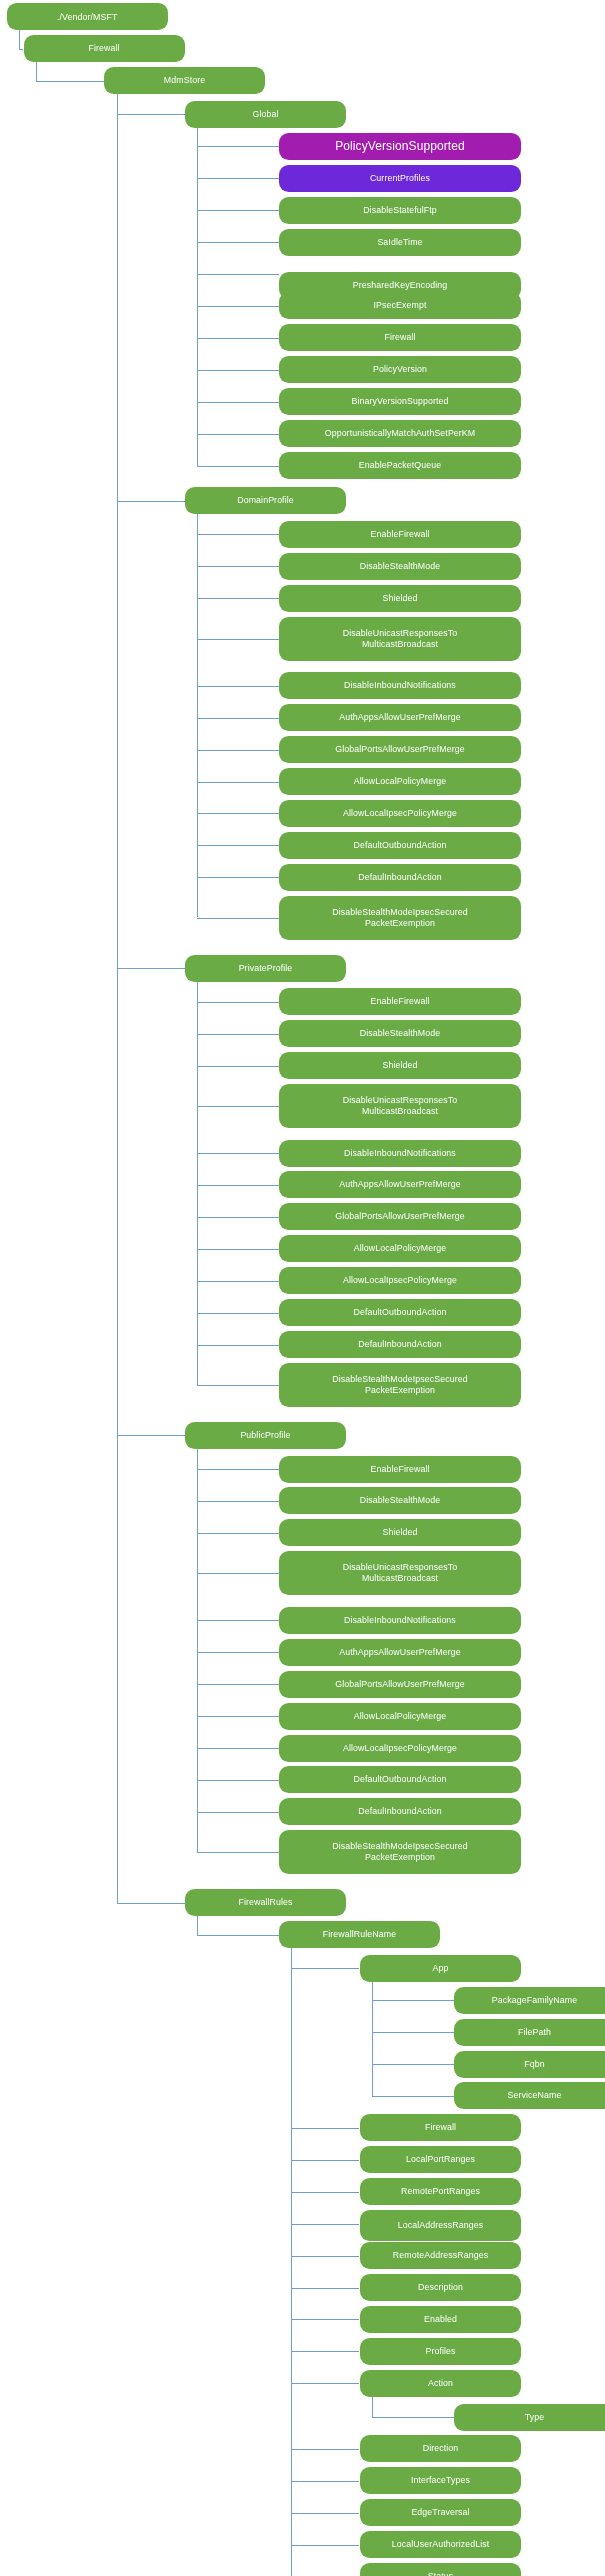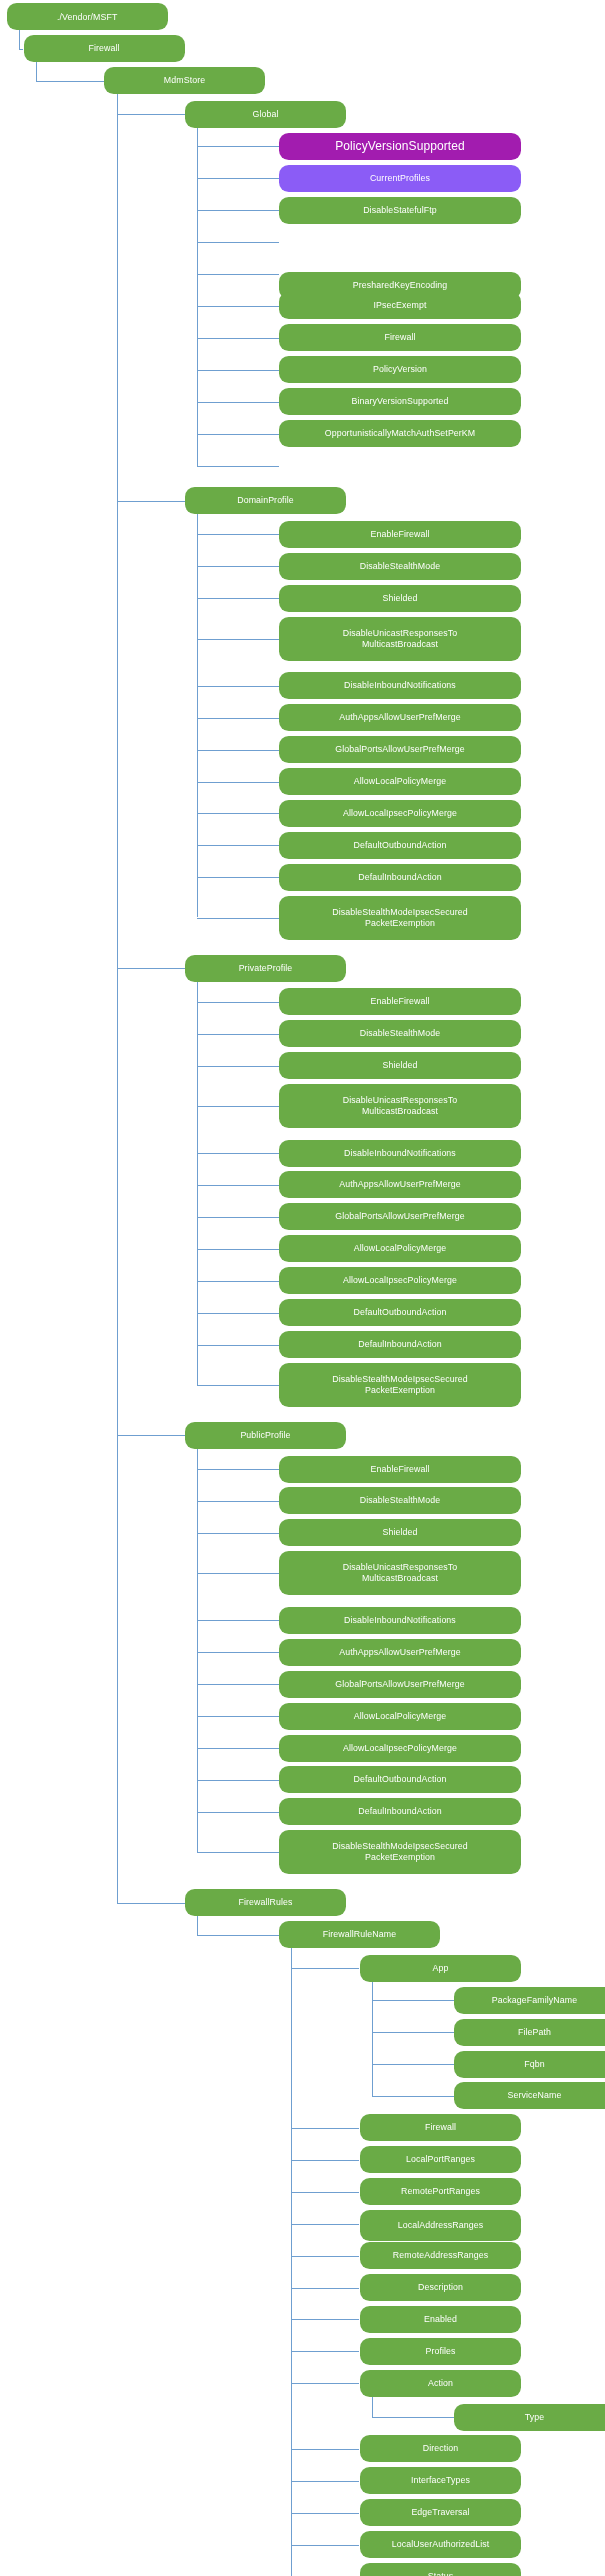--- a/index.html
+++ b/index.html
@@ -178,28 +178,30 @@
     <div class="edge h" style="left: 291px; top: 2513px; width: 68px; background: rgb(111, 159, 208);"></div>
     <div class="edge v" style="left: 291px; top: 1948px; height: 597px; background: rgb(111, 159, 208);"></div>
     <div class="edge h" style="left: 291px; top: 2545px; width: 68px; background: rgb(111, 159, 208);"></div>
     <div class="edge v" style="left: 291px; top: 1948px; height: 629px; background: rgb(111, 159, 208);"></div>
     <div class="edge v" style="left: 291px; top: 1948px; height: 661px; background: rgb(111, 159, 208);"></div>
     <div class="node" style="left: 6.7px; top: 3.4px; width: 161px; height: 27px; background: rgb(106, 171, 70); color: rgb(255, 255, 255); font-size: 8.8px;">./Vendor/MSFT</div>
     <div class="node" style="left: 23.5px; top: 35px; width: 161px; height: 27px; background: rgb(106, 171, 70); color: rgb(255, 255, 255); font-size: 8.8px;">Firewall</div>
     <div class="node" style="left: 104px; top: 67px; width: 161px; height: 27px; background: rgb(106, 171, 70); color: rgb(255, 255, 255); font-size: 8.8px;">MdmStore</div>
     <div class="node" style="left: 185px; top: 101px; width: 161px; height: 27px; background: rgb(106, 171, 70); color: rgb(255, 255, 255); font-size: 8.8px;">Global</div>
     <div class="node" style="left: 279px; top: 133px; width: 242px; height: 27px; background: #a21caf; color: rgb(255, 255, 255); font-size: 12px;">PolicyVersionSupported</div>
-    <div class="node" style="left: 279px; top: 165px; width: 242px; height: 27px; background: #8b5cf6; color: rgb(255, 255, 255); font-size: 8.8px;">CurrentProfiles</div>
+    <div class="node" style="left: 279px; top: 165px; width: 242px; height: 27px; background: #6d28d9; color: rgb(255, 255, 255); font-size: 8.8px;">CurrentProfiles</div>
     <div class="node" style="left: 279px; top: 197px; width: 242px; height: 27px; background: rgb(106, 171, 70); color: rgb(255, 255, 255); font-size: 8.8px;">DisableStatefulFtp</div>
+    <div class="node" style="left: 279px; top: 229px; width: 242px; height: 27px; background: rgb(106, 171, 70); color: rgb(255, 255, 255); font-size: 8.8px;">SaIdleTime</div>
     <div class="node" style="left: 279px; top: 261px; width: 242px; height: 27px; background: rgb(106, 171, 70); color: rgb(255, 255, 255); font-size: 8.8px; margin-top: 11px;">PresharedKeyEncoding</div>
     <div class="node" style="left: 279px; top: 292px; width: 242px; height: 27px; background: rgb(106, 171, 70); color: rgb(255, 255, 255); font-size: 8.8px;">IPsecExempt</div>
     <div class="node" style="left: 279px; top: 324px; width: 242px; height: 27px; background: rgb(106, 171, 70); color: rgb(255, 255, 255); font-size: 8.8px;">Firewall</div>
     <div class="node" style="left: 279px; top: 356px; width: 242px; height: 27px; background: rgb(106, 171, 70); color: rgb(255, 255, 255); font-size: 8.8px;">PolicyVersion</div>
     <div class="node" style="left: 279px; top: 388px; width: 242px; height: 27px; background: rgb(106, 171, 70); color: rgb(255, 255, 255); font-size: 8.8px;">BinaryVersionSupported</div>
     <div class="node" style="left: 279px; top: 420px; width: 242px; height: 27px; background: rgb(106, 171, 70); color: rgb(255, 255, 255); font-size: 8.8px;">OpportunisticallyMatchAuthSetPerKM</div>
+    <div class="node" style="left: 279px; top: 452px; width: 242px; height: 27px; background: rgb(106, 171, 70); color: rgb(255, 255, 255); font-size: 8.8px;">EnablePacketQueue</div>
     <div class="node" style="left: 185px; top: 487px; width: 161px; height: 27px; background: rgb(106, 171, 70); color: rgb(255, 255, 255); font-size: 8.8px;">DomainProfile</div>
     <div class="node" style="left: 279px; top: 521px; width: 242px; height: 27px; background: rgb(106, 171, 70); color: rgb(255, 255, 255); font-size: 8.8px;">EnableFirewall</div>
     <div class="node" style="left: 279px; top: 553px; width: 242px; height: 27px; background: rgb(106, 171, 70); color: rgb(255, 255, 255); font-size: 8.8px;">DisableStealthMode</div>
     <div class="node" style="left: 279px; top: 585px; width: 242px; height: 27px; background: rgb(106, 171, 70); color: rgb(255, 255, 255); font-size: 8.8px;">Shielded</div>
     <div class="node" style="left: 279px; top: 617px; width: 242px; height: 44px; background: rgb(106, 171, 70); color: rgb(255, 255, 255); font-size: 8.8px;">DisableUnicastResponsesTo
 MulticastBroadcast</div>
     <div class="node" style="left: 279px; top: 672px; width: 242px; height: 27px; background: rgb(106, 171, 70); color: rgb(255, 255, 255); font-size: 8.8px;">DisableInboundNotifications</div>
     <div class="node" style="left: 279px; top: 704px; width: 242px; height: 27px; background: rgb(106, 171, 70); color: rgb(255, 255, 255); font-size: 8.8px;">AuthAppsAllowUserPrefMerge</div>
     <div class="node" style="left: 279px; top: 736px; width: 242px; height: 27px; background: rgb(106, 171, 70); color: rgb(255, 255, 255); font-size: 8.8px;">GlobalPortsAllowUserPrefMerge</div>
     <div class="node" style="left: 279px; top: 768px; width: 242px; height: 27px; background: rgb(106, 171, 70); color: rgb(255, 255, 255); font-size: 8.8px;">AllowLocalPolicyMerge</div>

